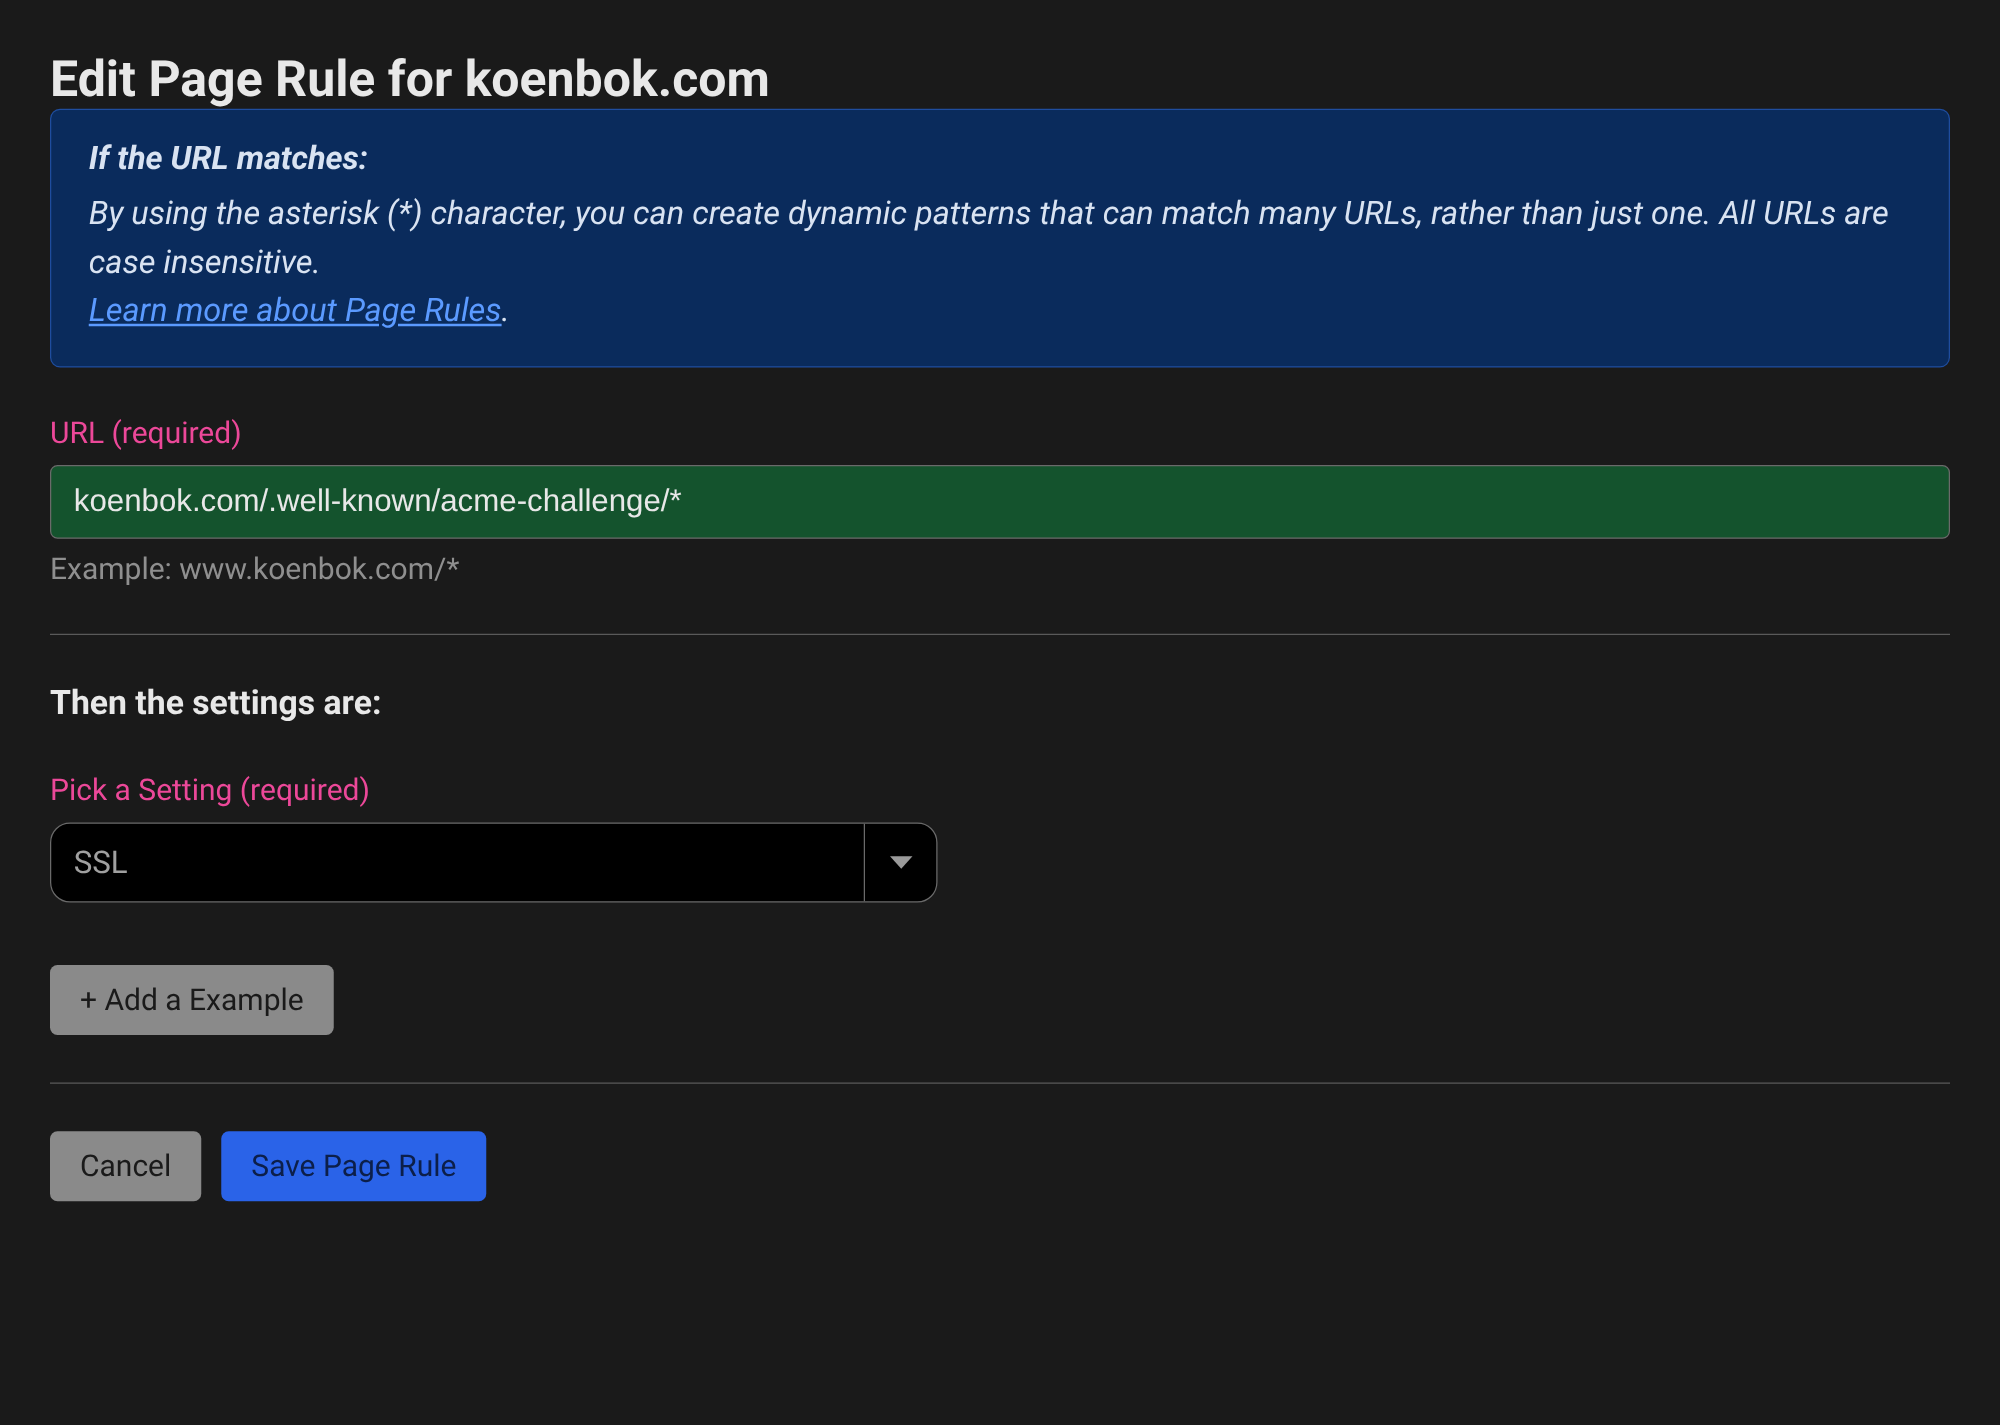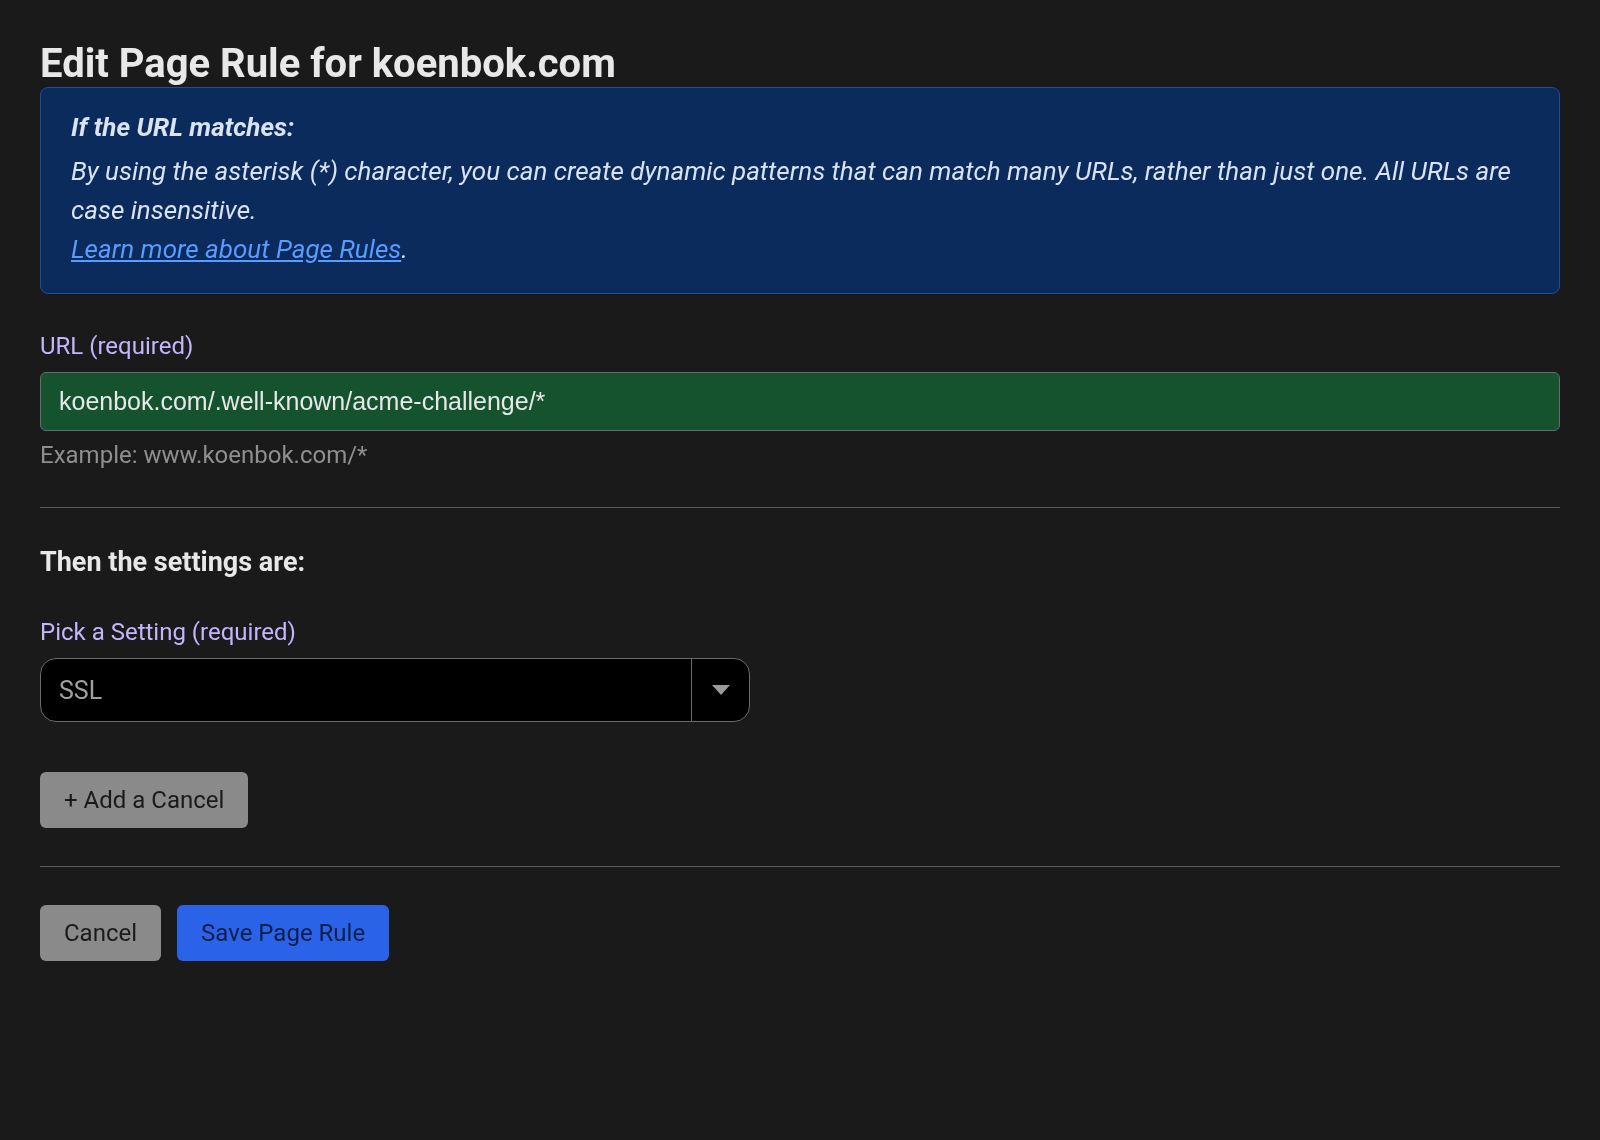--- a/index.html
+++ b/index.html
@@ -43,21 +43,21 @@
       color: #d9e3f2;
       font-weight: 400;
     }
     .info-box-link {
       color: #5b9aff;
       text-decoration: underline;
       cursor: pointer;
     }
     .form-label {
       font-size: 24px;
-      color: #c4b5fd;
+      color: #ec4899;
       margin-bottom: 12px;
       display: block;
     }
     .text-input {
       width: 100%;
       background: #14532d;
       border: 1px solid #6a6a6a;
       border-radius: 6px;
       color: #e8e8e8;
       font-size: 25px;
@@ -188,21 +188,21 @@
       <div class="select-wrap">
         <div class="select-value">SSL</div>
         <div class="select-caret boxed">
           <div class="caret-icon"></div>
         </div>
       </div>
     </div>
   </div>
 
   <div class="add-setting-row">
-    <button class="btn btn-secondary">+ Add a Cancel</button>
+    <button class="btn btn-secondary">+ Add a Example</button>
   </div>
 
   <hr class="divider">
 
   <div class="footer-buttons">
     <button class="btn btn-secondary">Cancel</button>
     <button class="btn btn-primary">Save Page Rule</button>
   </div>
 
 </div>

